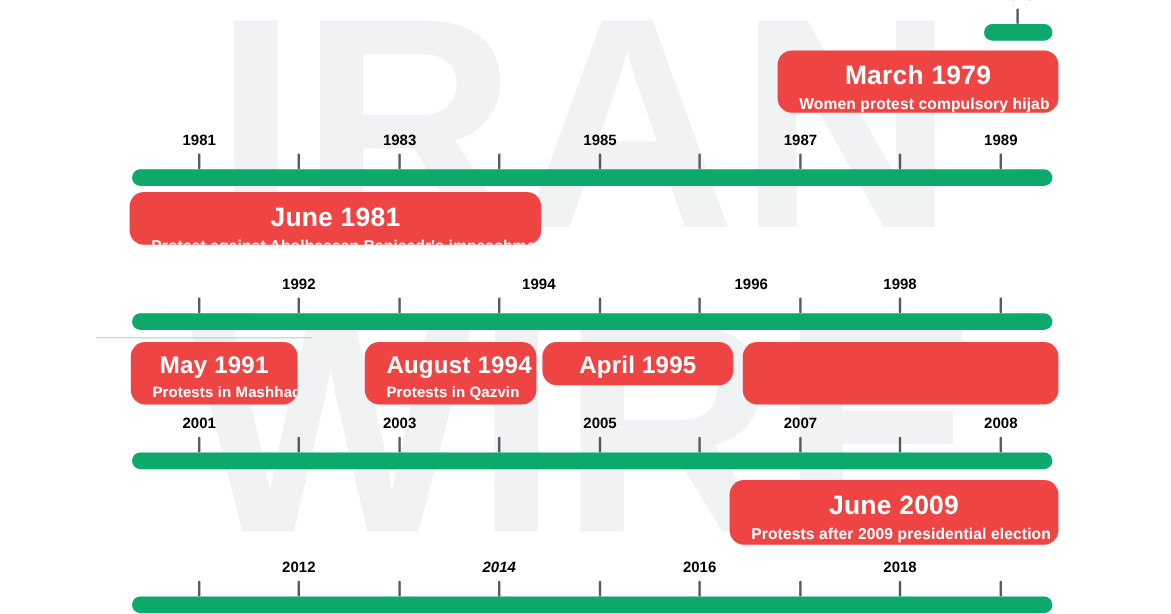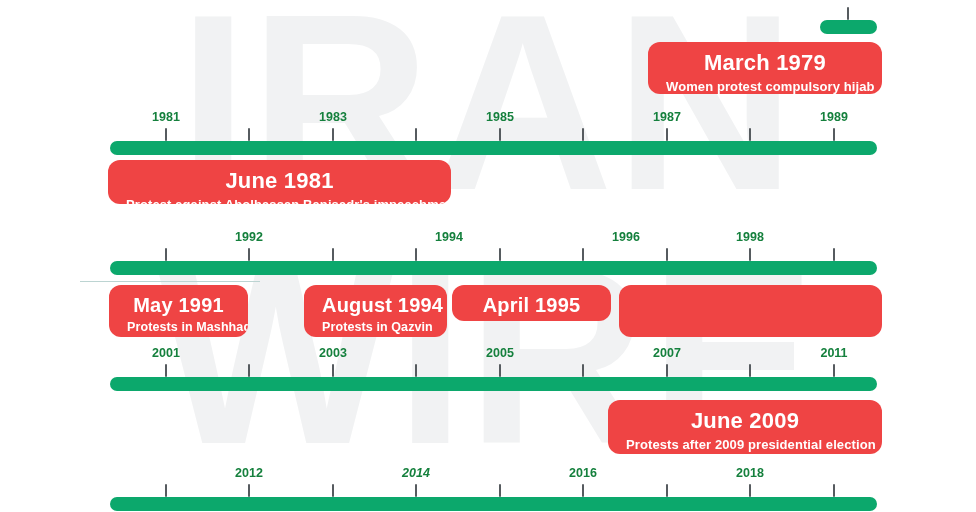--- a/index.html
+++ b/index.html
@@ -57,21 +57,21 @@
     position: absolute;
     width: 2px;
     height: 13px;
     background: #565b5f;
     border-radius: 1px;
   }
   .yearlabel {
     position: absolute;
     font-size: 12.5px;
     font-weight: 700;
-    color: #15803d;
+    color: #000000;
     transform: translateX(-50%);
     white-space: nowrap;
   }
 
   
   .hairline {
     position: absolute;
     height: 1px;
     background: #bcd4d2;
   }
@@ -160,21 +160,21 @@
         <div class="tick" style="left: 332px; top: 364px;"></div>
         <div class="yearlabel" style="left: 333px; top: 346px;">2003</div>
         <div class="tick" style="left: 415px; top: 364px;"></div>
         <div class="tick" style="left: 499px; top: 364px;"></div>
         <div class="yearlabel" style="left: 500px; top: 346px;">2005</div>
         <div class="tick" style="left: 582px; top: 364px;"></div>
         <div class="tick" style="left: 666px; top: 364px;"></div>
         <div class="yearlabel" style="left: 667px; top: 346px;">2007</div>
         <div class="tick" style="left: 749px; top: 364px;"></div>
         <div class="tick" style="left: 833px; top: 364px;"></div>
-        <div class="yearlabel" style="left: 834px; top: 346px;">2011</div>
+        <div class="yearlabel" style="left: 834px; top: 346px;">2008</div>
       </div>
       <div class="row">
         <div class="bar" style="left: 110px; width: 767px; top: 497px;"></div>
         <div class="tick" style="left: 165px; top: 484px;"></div>
         <div class="tick" style="left: 248px; top: 484px;"></div>
         <div class="yearlabel" style="left: 249px; top: 466px;">2012</div>
         <div class="tick" style="left: 332px; top: 484px;"></div>
         <div class="tick" style="left: 415px; top: 484px;"></div>
         <div class="yearlabel" style="left: 416px; top: 466px; font-style: italic;">2014</div>
         <div class="tick" style="left: 499px; top: 484px;"></div>

